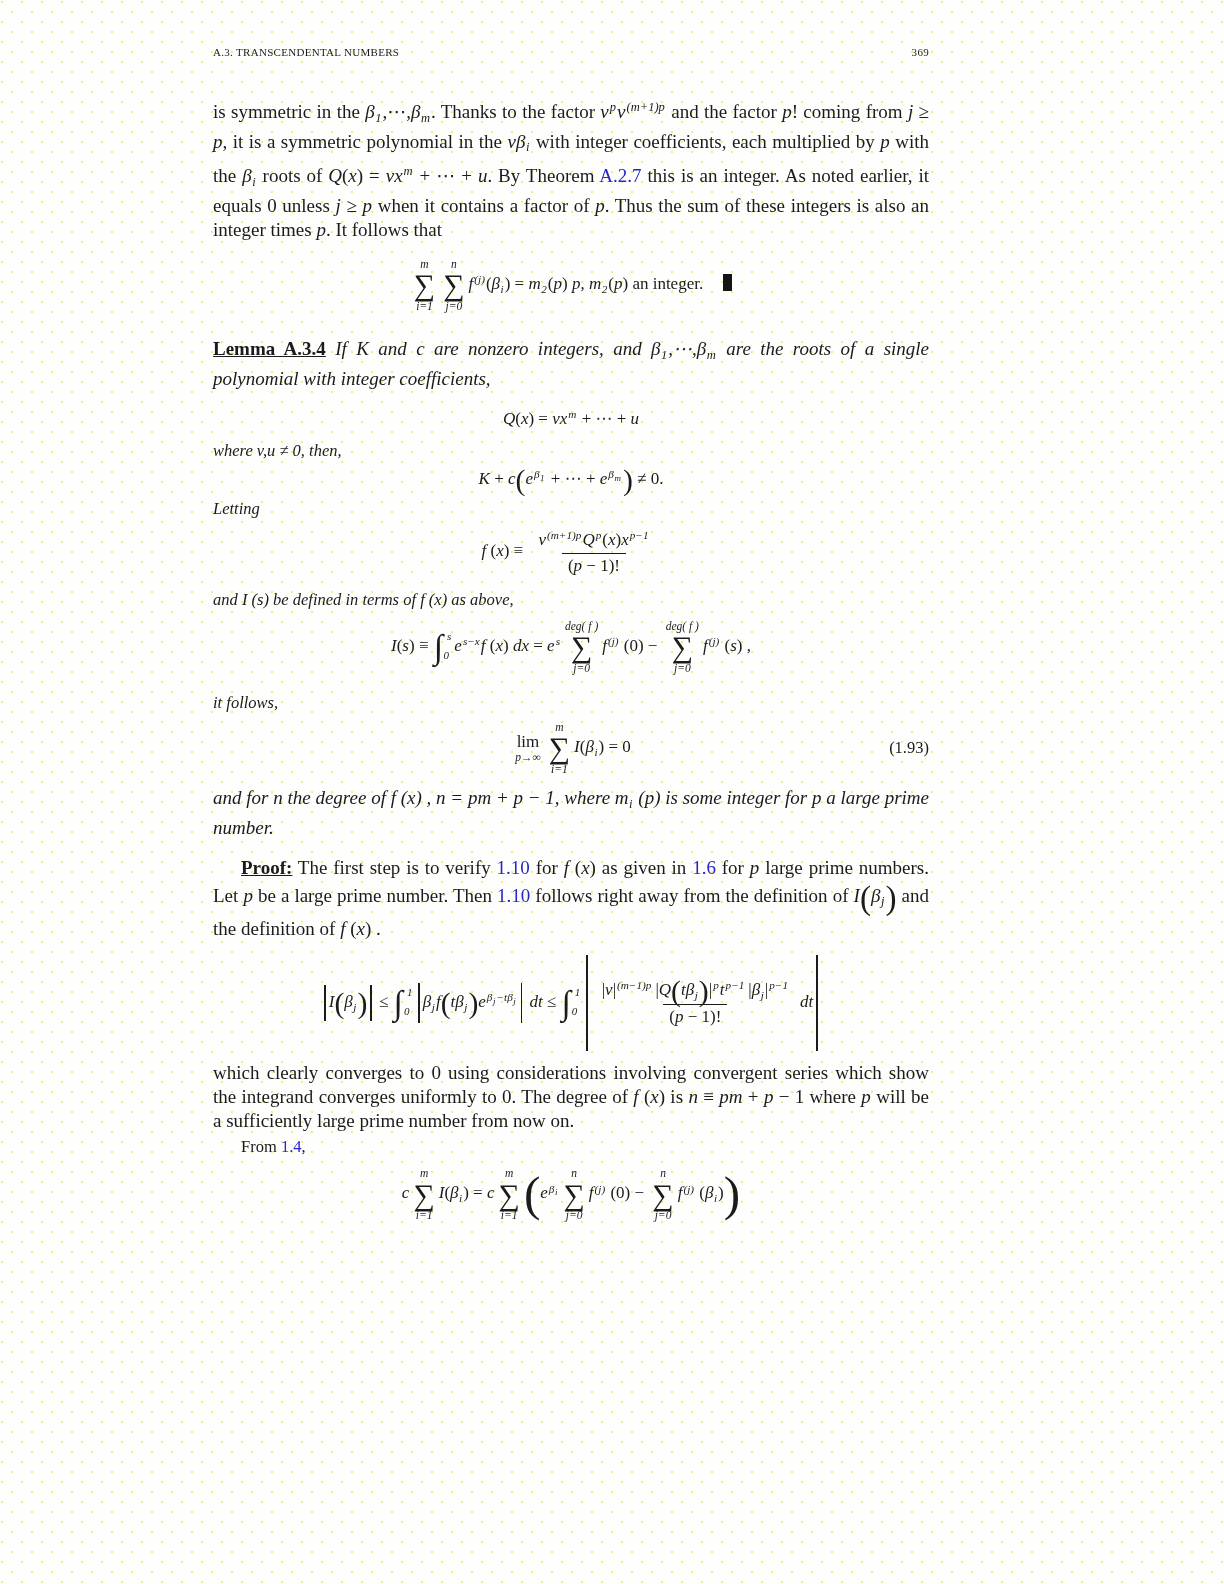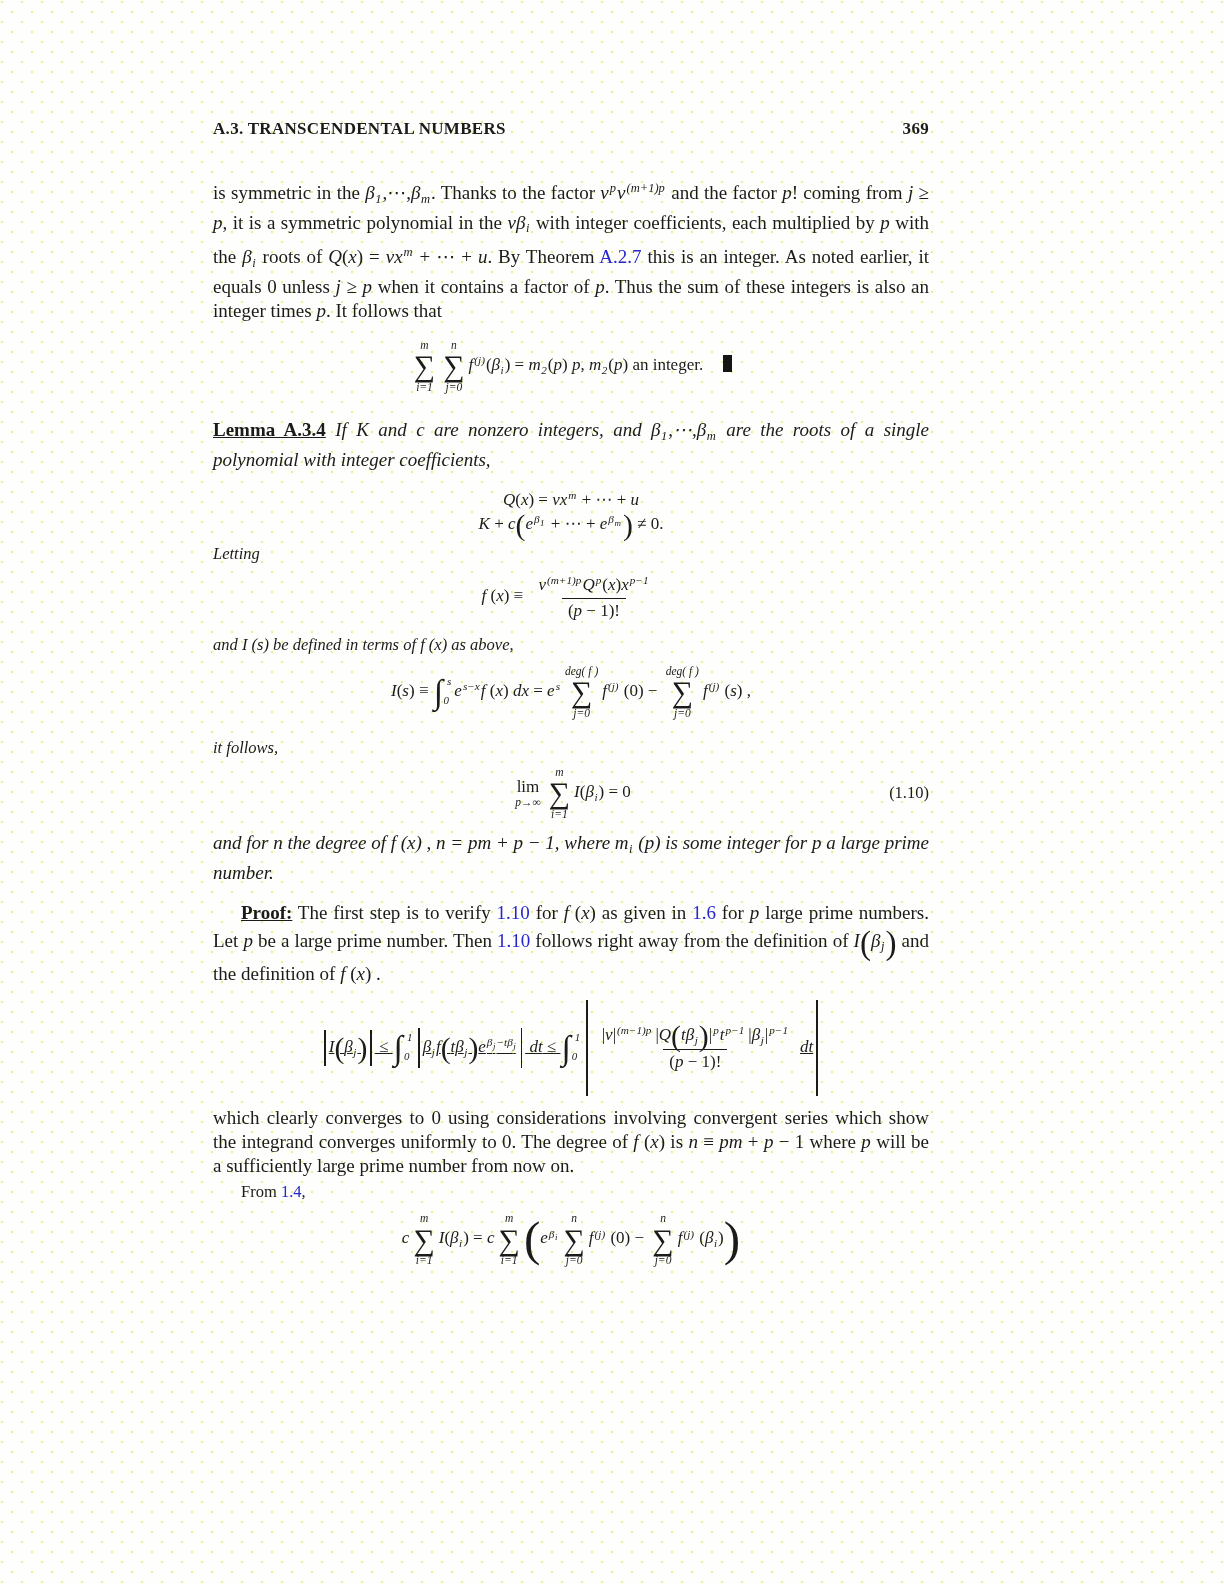--- a/index.html
+++ b/index.html
@@ -9,21 +9,21 @@
     color:#1b1b1b;
     font-family:"Liberation Serif","DejaVu Serif",serif;
     background-color:var(--paper,#fefefc);
     background-image:
       radial-gradient(var(--dot,#f2eb8e) 1.1px, transparent 1.5px),
       radial-gradient(var(--dot,#f2eb8e) 1.1px, transparent 1.5px);
     background-size:20px 20px;
     background-position:2px 2px,12px 12px;
   }
   .content { position:absolute; left:213px; top:0; width:716px; }
-  .header { margin-top:119px; display:flex; justify-content:space-between; font-size:17px; letter-spacing:.3px;font-weight:bold; }
+  .header { margin-top:46px; display:flex; justify-content:space-between; font-size:11px; letter-spacing:.3px; }
   .para { font-size:19px; line-height:24px; text-align:justify; }
   .line { font-size:16.5px; line-height:24px; }
   .eq { position:relative; text-align:center; font-size:17px; line-height:1; }
   .eqnum { position:absolute; right:0; top:50%; transform:translateY(-50%); font-size:16.5px; }
 
   
   .mr { }
   .mi { font-style:italic; }
   .mb { font-weight:bold;text-decoration:underline; }
   .ma { cursor:pointer; }
@@ -57,21 +57,21 @@
   #b-where   { margin-top:12px; }
   #b-eq3     { margin-top:6px; }
   #b-letting { margin-top:10px; }
   #b-eq4     { margin-top:6px; }
   #b-andis   { margin-top:10px; }
   #b-eq5     { margin-top:8px; }
   #b-itfollows { margin-top:16px; }
   #b-eq6     { margin-top:6px; }
   #b-andforn { margin-top:10px; }
   #b-proof   { margin-top:14px; text-indent:28px; line-height:28px; }
-  #b-eq7     { margin-top:12px;text-decoration:underline; }
+  #b-eq7     { margin-top:12px; }
   #b-which   { margin-top:10px; }
   #b-from    { margin-top:2px; text-indent:28px; }
   #b-eq8     { margin-top:8px; }
 </style>
 </head>
 <body style="--paper: #fefefc; --dot: #f2eb8e; color: rgb(27, 27, 27);">
 
 <div class="content">
 
   <div class="header">
@@ -89,20 +89,21 @@
         <span class="stop">n</span>
         <span class="ssym">∑</span>
         <span class="sbot">j=0</span>
       </span><span class="mi">f</span><span class="msup">(j)</span><span class="mr">(</span><span class="mi">β</span><span class="msub">i</span><span class="mr">) = </span><span class="mi">m</span><span class="msub">2</span><span class="mr">(</span><span class="mi">p</span><span class="mr">) </span><span class="mi">p</span><span class="mr">, </span><span class="mi">m</span><span class="msub">2</span><span class="mr">(</span><span class="mi">p</span><span class="mr">)  an integer.</span><span class="msp" style="width: 20px;"></span><span class="msq"></span></div>
 
 
   <div class="para" id="b-lemma"><span class="mb">Lemma A.3.4</span><span class="mr">  </span><span class="mi">If K and c are nonzero integers, and </span><span class="mi">β</span><span class="msub">1</span><span class="mi">,⋯,</span><span class="mi">β</span><span class="msub">m</span><span class="mi"> are the roots of a single polynomial with integer coefficients,</span></div>
 
   <div class="eq" id="b-eq2"><span class="mi">Q</span><span class="mr">(</span><span class="mi">x</span><span class="mr">) = </span><span class="mi">vx</span><span class="msup">m</span><span class="mr"> + ⋯ + </span><span class="mi">u</span></div>
 
+  <div class="line" id="b-where"><span class="mi">where v,u ≠ 0, then,</span></div>
 
   <div class="eq" id="b-eq3"><span class="mi">K</span><span class="mr"> + </span><span class="mi">c</span><span class="mbig1">(</span><span class="mi">e</span><span class="msup"><span class="mi">β</span><span class="msub">1</span></span><span class="mr"> + ⋯ + </span><span class="mi">e</span><span class="msup"><span class="mi">β</span><span class="msub">m</span></span><span class="mbig1">)</span><span class="mr"> ≠ 0.</span></div>
 
   <div class="line" id="b-letting"><span class="mi">Letting</span></div>
 
   <div class="eq" id="b-eq4"><span class="mi">f</span><span class="mr"> (</span><span class="mi">x</span><span class="mr">) ≡ </span><span class="mfrac">
         <span class="fnum"><span class="mi">v</span><span class="msup">(m+1)p</span><span class="mi">Q</span><span class="msup">p</span><span class="mr">(</span><span class="mi">x</span><span class="mr">)</span><span class="mi">x</span><span class="msup">p−1</span></span>
         <span class="fden"><span class="mr">(</span><span class="mi">p</span><span class="mr"> − 1)!</span></span>
       </span></div>
 
@@ -128,21 +129,21 @@
 
   <div class="eq" id="b-eq6">
     <span><span class="msum">
           <span class="slim">lim</span>
           <span class="sbot">p→∞</span>
         </span><span class="msum">
           <span class="stop">m</span>
           <span class="ssym">∑</span>
           <span class="sbot">i=1</span>
         </span><span class="mi">I</span><span class="mr">(</span><span class="mi">β</span><span class="msub">i</span><span class="mr">) = 0</span></span>
-    <span class="eqnum">(1.10)</span>
+    <span class="eqnum">(1.93)</span>
   </div>
 
   <div class="para" id="b-andforn"><span class="mi">and for n the degree of f (x) , n = pm + p − 1, where m</span><span class="msub">i</span><span class="mi"> (p) is some integer for p a large prime number.</span></div>
 
   <div class="para" id="b-proof"><span class="mb">Proof:</span><span class="mr"> The first step is to verify </span><span class="ma" style="color: rgb(38, 38, 204);">1.10</span><span class="mr"> for </span><span class="mi">f</span><span class="mr"> (</span><span class="mi">x</span><span class="mr">) as given in </span><span class="ma" style="color: rgb(38, 38, 204);">1.6</span><span class="mr"> for </span><span class="mi">p</span><span class="mr"> large prime numbers. Let </span><span class="mi">p</span><span class="mr"> be a large prime number. Then </span><span class="ma" style="color: rgb(38, 38, 204);">1.10</span><span class="mr"> follows right away from the definition of </span><span class="mi">I</span><span class="mbig1">(</span><span class="mi">β</span><span class="msub">j</span><span class="mbig1">)</span><span class="mr"> and the definition of </span><span class="mi">f</span><span class="mr"> (</span><span class="mi">x</span><span class="mr">) .</span></div>
 
   <div class="eq" id="b-eq7"><span class="tbar" style="height: 36px;"></span><span class="mi">I</span><span class="mbig1">(</span><span class="mi">β</span><span class="msub">j</span><span class="mbig1">)</span><span class="tbar" style="height: 36px;"></span><span class="mr"> ≤ </span><span class="mint">
         <span class="isym">∫</span>
         <span class="ilims">
           <span class="it">1</span>

